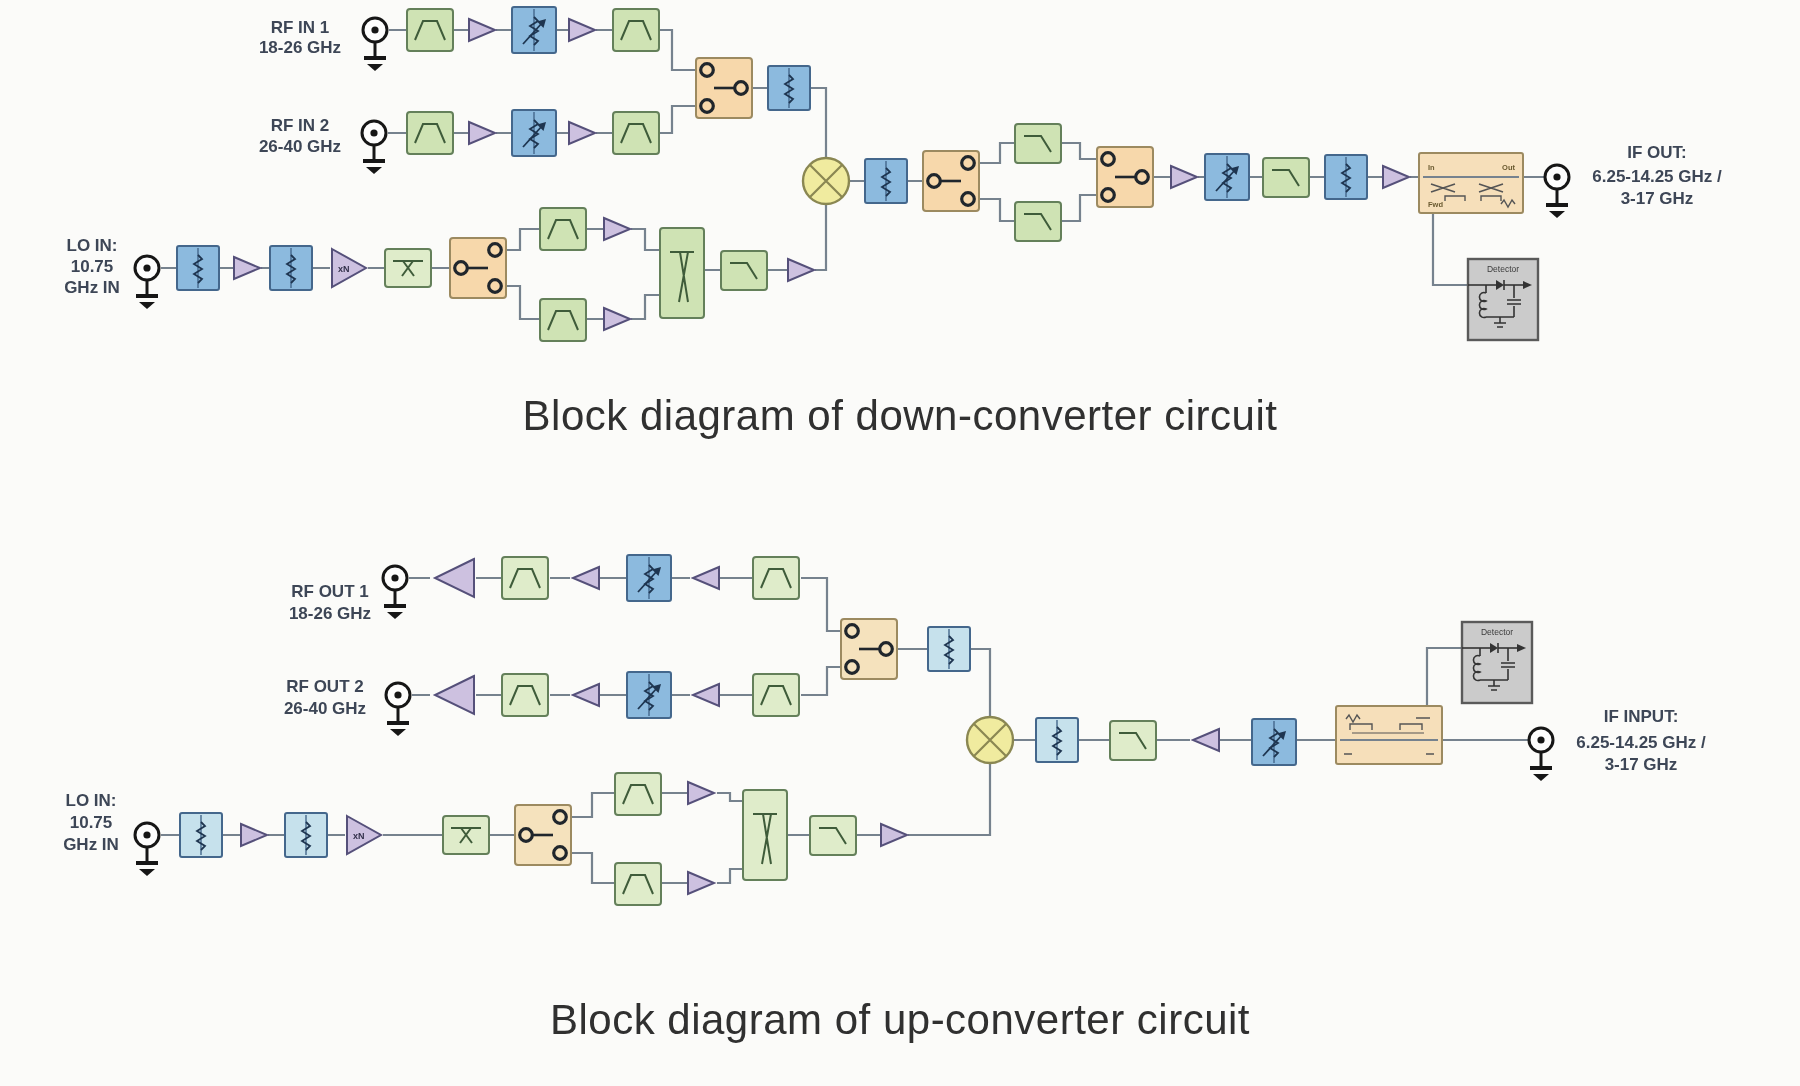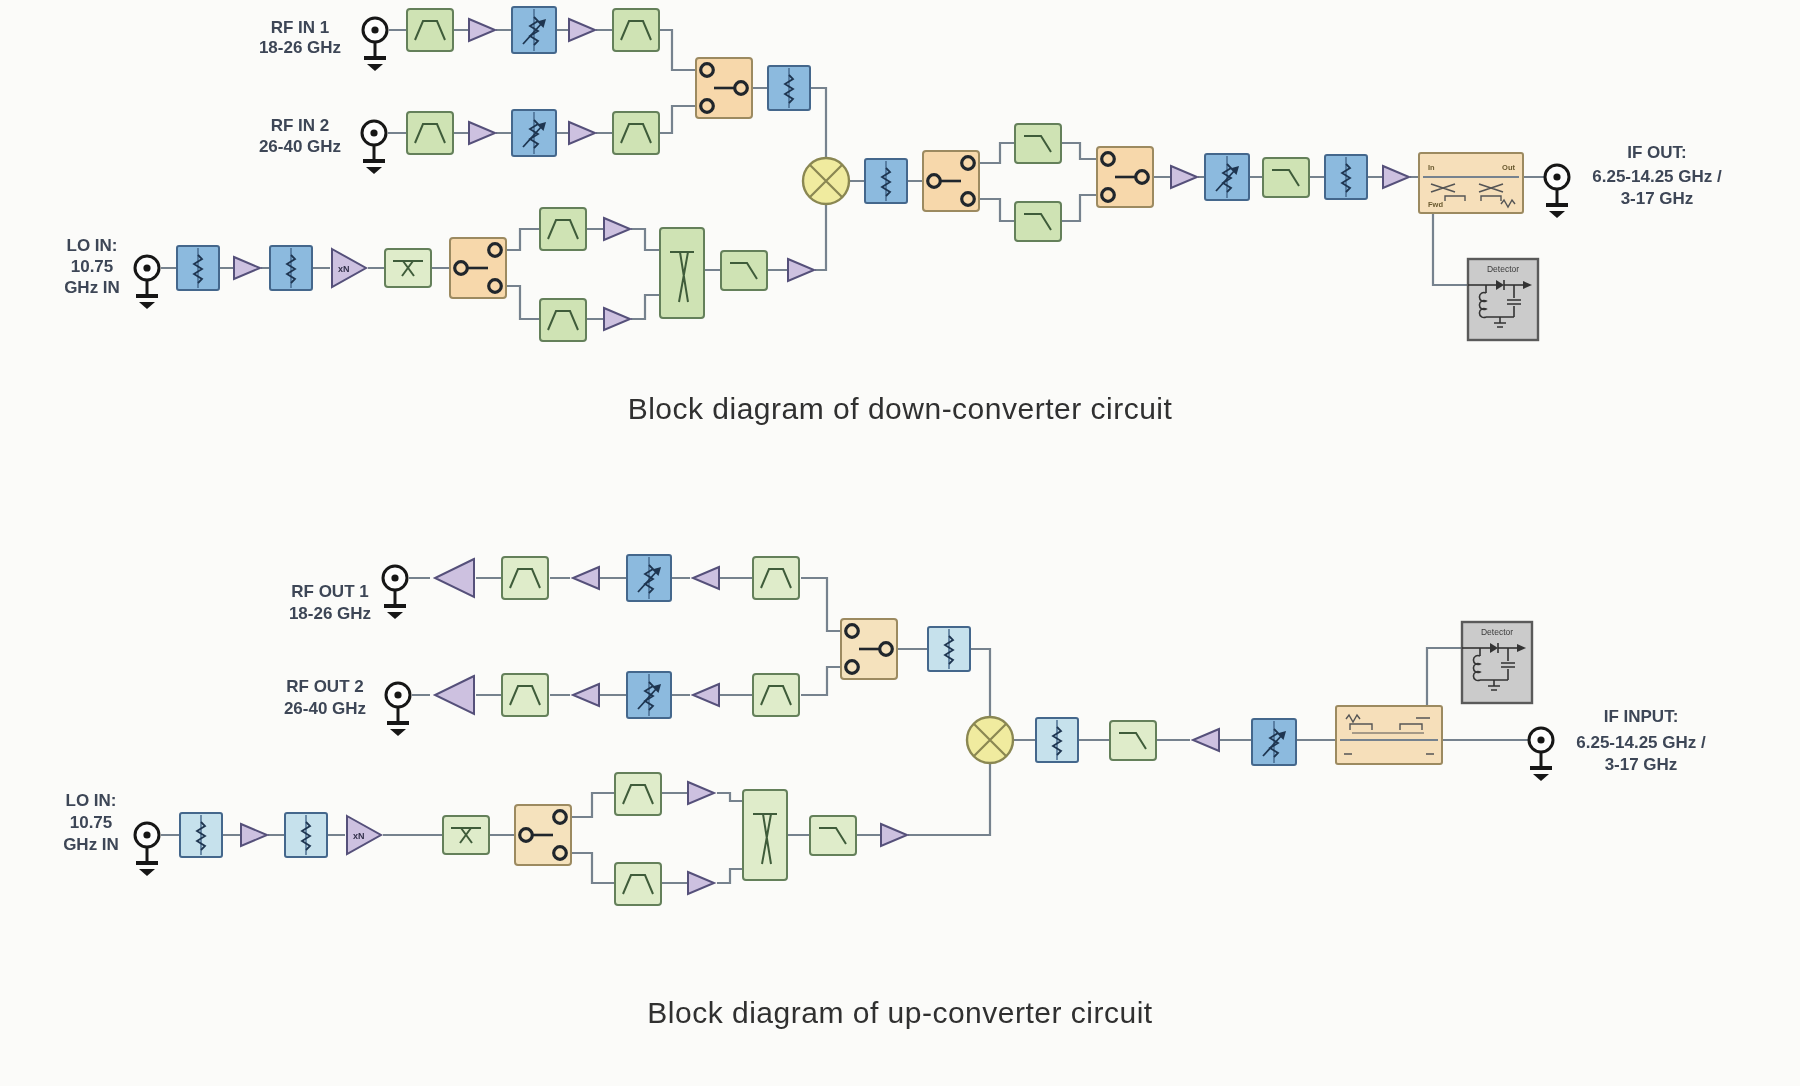--- a/index.html
+++ b/index.html
@@ -4,21 +4,21 @@
 <style>
   html,body{margin:0;padding:0;}
   body{width:1800px;height:1086px;background:var(--page-bg,#fbfbf9);position:relative;overflow:hidden;
        font-family:"Liberation Sans",sans-serif;}
   .stage{position:absolute;left:0;top:0;width:1800px;height:825px;}
   svg text{font-family:"Liberation Sans",sans-serif;}
   .port{font-size:17px;font-weight:700;fill:var(--label-text,#3d4656);}
   .tiny{font-size:7.5px;font-weight:700;fill:#6a5a30;}
   .det-label{font-size:8.5px;fill:#3c3c3c;}
   .mult-label{font-size:9px;font-weight:700;fill:#32304a;}
-  .caption{position:absolute;left:0;width:1800px;text-align:center;font-size:30px;
+  .caption{position:absolute;left:0;width:1800px;text-align:center;font-size:42px;
            color:var(--caption-text,#303030);letter-spacing:.5px;}
   .caption.down{top:392px;}
   .caption.up{top:996px;}
   .wire{stroke:var(--wire-gray,#76828e);stroke-width:2.2;fill:none;}
   .c-green{color:var(--filter-green,#cfe3b4);}
   .c-green2{color:var(--filter-green-light,#dfecca);}
   .c-blue{color:var(--attenuator-blue,#8cbade);}
   .c-blue2{color:var(--attenuator-blue-light,#c6e1ec);}
   .c-purple{color:var(--amplifier-purple,#cdc1e0);}
   .c-orange{color:var(--switch-orange,#f7d8ab);}

